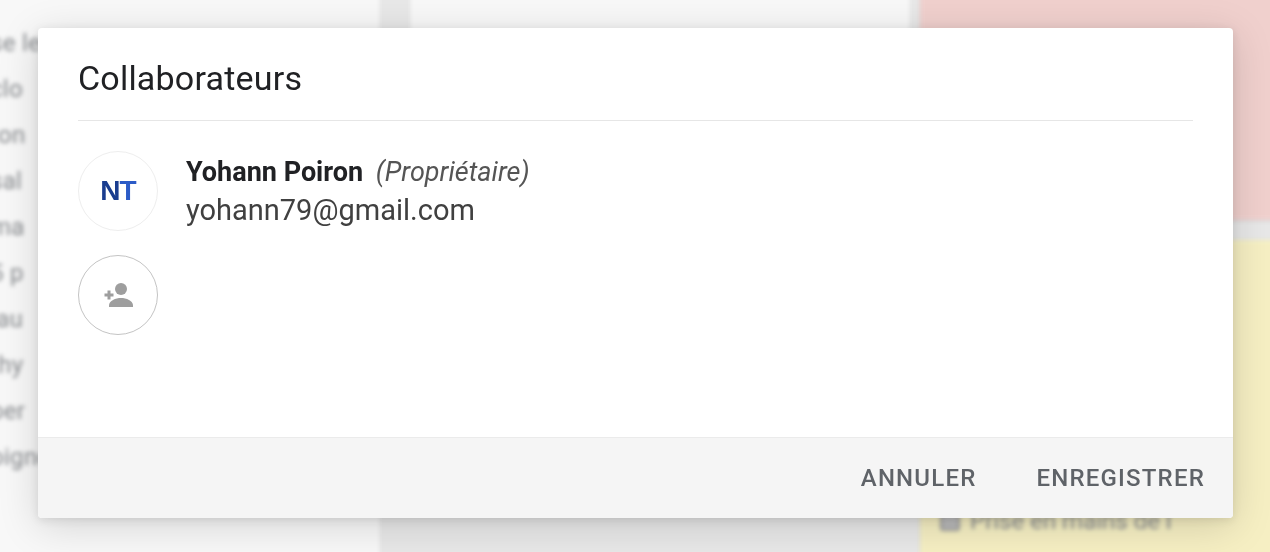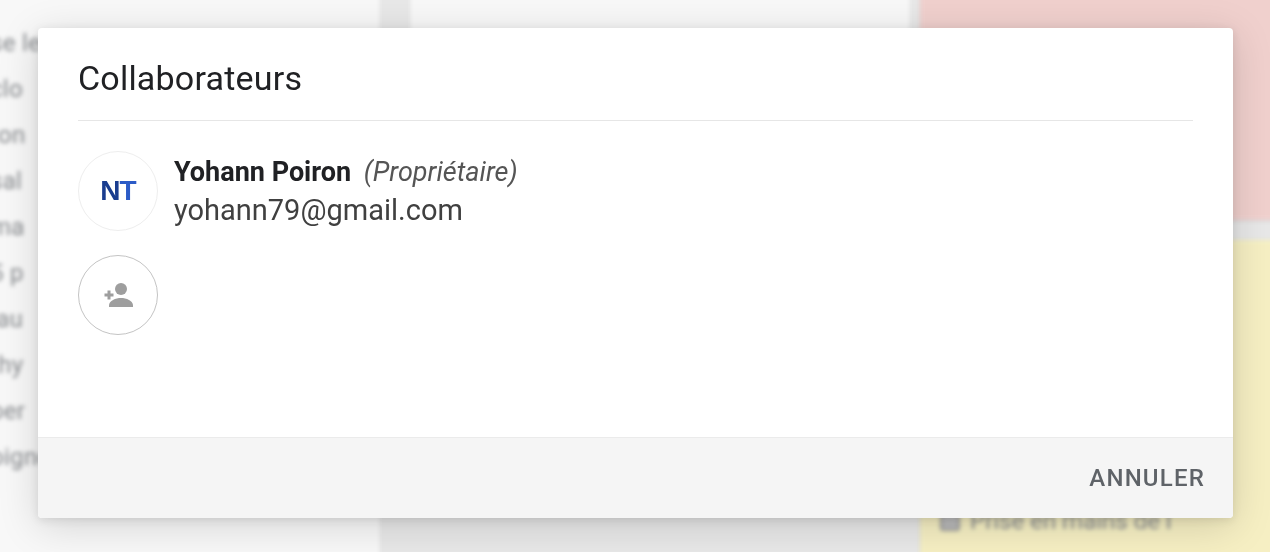--- a/index.html
+++ b/index.html
@@ -82,21 +82,21 @@
       color: #202124;
       letter-spacing: 0.2px;
     }
     .modal-body {
       flex: 1;
       padding: 30px 40px 0 40px;
     }
     .collab-row {
       display: flex;
       align-items: center;
-      gap: 16px;
+      gap: 28px;
       margin-bottom: 24px;
     }
     .avatar {
       width: 80px;
       height: 80px;
       border-radius: 50%;
       background: #fff;
       border: 1px solid #eee;
       display: flex;
       align-items: center;
@@ -249,14 +249,15 @@
           <circle cx="14" cy="8" r="4"></circle>
           <path d="M14 14c-3.5 0-8 1.7-8 5v1h16v-1c0-3.3-4.5-5-8-5z"></path>
           <path d="M5 9h2v2h2v2H7v2H5v-2H3v-2h2z"></path>
         </svg>
       </div>
     </div>
 
   </div>
   <div class="modal-footer">
     <button class="btn">ANNULER</button>
+    <button class="btn">ENREGISTRER</button>
   </div>
 </div>
 
 </body></html>

